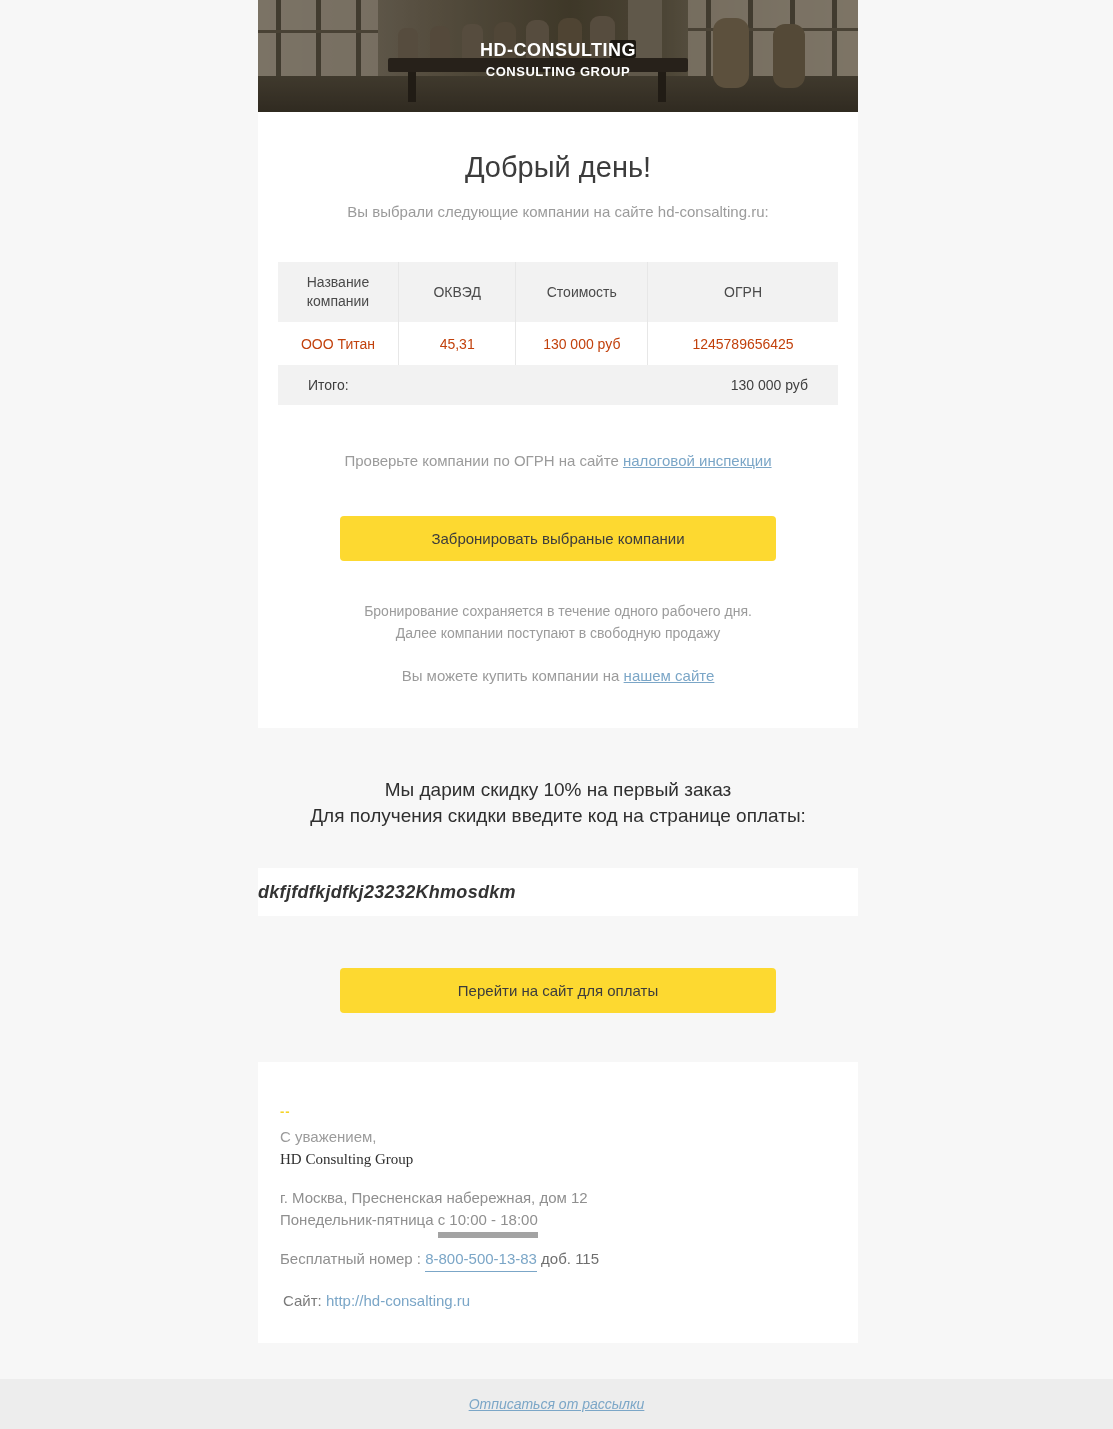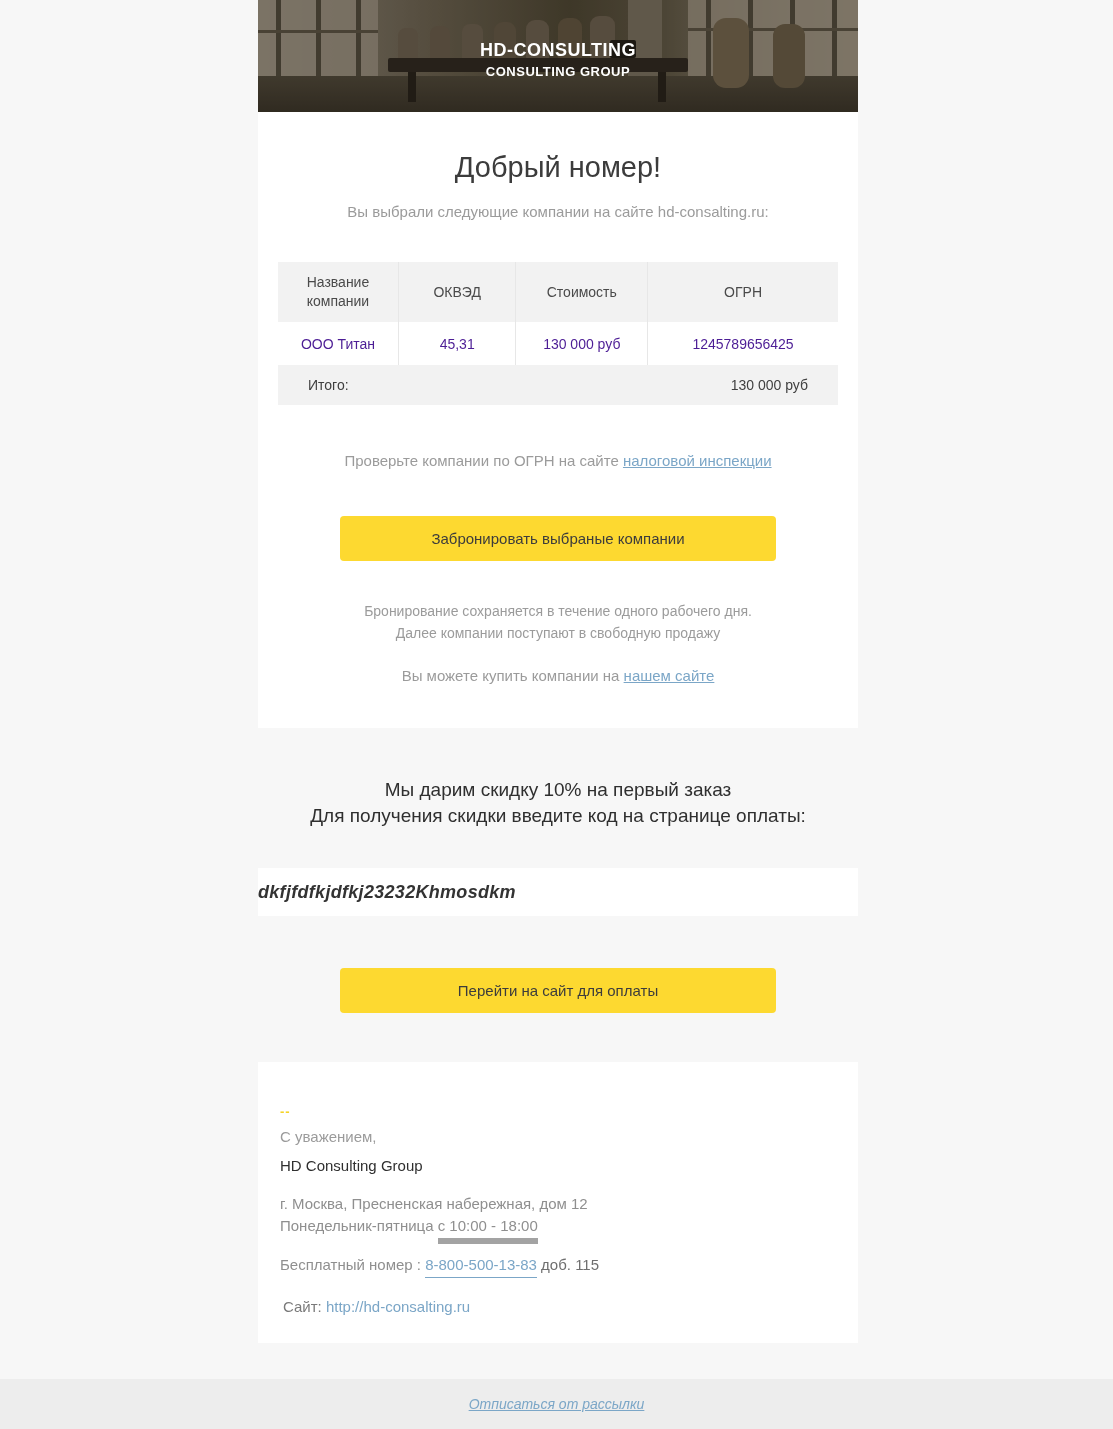--- a/index.html
+++ b/index.html
@@ -27,21 +27,21 @@
   
   .card { background: #ffffff; }
   .card1 { height: 616px; }
   .greet-title { margin: 0; padding-top: 40px; font-size: 29px; line-height: 30px; font-weight: normal; text-align: center; color: #3c3c3c; }
   .greet-sub { margin: 22px 0 0; font-size: 15px; line-height: 16px; text-align: center; color: #9b9b9b; }
 
   table.companies { width: 560px; margin: 42px 20px 0; border-collapse: collapse; table-layout: fixed; }
   .companies th, .companies td { font-weight: normal; text-align: center; font-size: 14px; padding: 0; }
   .companies thead th { background: #f2f2f2; height: 60px; color: #4a4a4a; line-height: 19px; }
   .companies thead th + th, .companies tbody td + td { border-left: 1px solid #e7e7e7; }
-  .companies tbody td { height: 43px; color: #4c1d95; background: #ffffff; }
+  .companies tbody td { height: 43px; color: #c2410c; background: #ffffff; }
   .companies tfoot td { background: #f2f2f2; height: 40px; color: #3f3f3f; }
   .companies tfoot .t-label { text-align: left; padding-left: 30px; }
   .companies tfoot .t-value { text-align: right; padding-right: 30px; }
   .col1 { width: 21.5%; } .col2 { width: 21%; } .col3 { width: 23.5%; } .col4 { width: 34%; }
 
   .check-line { margin: 48px 0 0; text-align: center; font-size: 15px; line-height: 16px; color: #9b9b9b; }
   a.blue { color: #7ba6c7; text-decoration: underline; cursor: pointer; }
   a.blue.no-underline { text-decoration: none; }
 
   .btn {
@@ -58,21 +58,21 @@
   .discount { height: 140px; }
   .discount-text { margin: 0; padding-top: 49px; text-align: center; font-size: 19px; line-height: 26px; color: #2f2f2f; }
   .code-strip { height: 48px; line-height: 48px; background: #ffffff; text-align: left; }
   .promo-code { font-size: 18px; font-weight: bold; font-style: italic; color: #333333; letter-spacing: 0.3px; }
   .btn-pay { margin-top: 52px; }
 
   
   .card2 { margin-top: 49px; height: 281px; padding: 44px 20px 0 22px; font-size: 15px; }
   .sig-dashes { color: #f5d327; font-weight: bold; font-size: 13px; line-height: 12px; letter-spacing: 1px; }
   .sig-regards { margin-top: 10px; color: #9b9b9b; line-height: 17px; }
-  .sig-company { margin-top: 12px; color: #2f2f2f; line-height: 17px; }
+  .sig-company { margin-top: 6px; color: #2f2f2f; line-height: 17px; font-family: Liberation Serif, serif; }
   .sig-person { margin-top: 5px; color: #2f2f2f; line-height: 17px; }
   .sig-address { margin-top: 21px; color: #8f8f8f; line-height: 17px; }
   .sig-hours { margin-top: 5px; color: #8f8f8f; line-height: 17px; }
   .u-blue { border-bottom: 6px solid #a3a3a3; padding-bottom: 4px; }
   .sig-phone { margin-top: 22px; color: #8f8f8f; line-height: 17px; }
   .phone-link { color: #7ba6c7; text-decoration: none; border-bottom: 1px solid #7ba6c7; padding-bottom: 4px; cursor: pointer; }
   .sig-ext { color: #6f6f6f; }
   .sig-site { margin-top: 25px; color: #7a7a7a; line-height: 17px; padding-left: 3px; }
 
   
@@ -130,21 +130,21 @@
       <rect x="515" y="24" width="32" height="64" rx="12" fill="#6b5d46"></rect>
       <rect width="600" height="112" fill="#2b251d" opacity="0.35"></rect>
     </svg>
     <div class="logo">
       <div class="logo-title">HD-CONSULTING</div>
       <div class="logo-sub">CONSULTING GROUP</div>
     </div>
   </div>
 
   <div class="card card1">
-    <h1 class="greet-title">Добрый номер!</h1>
+    <h1 class="greet-title">Добрый день!</h1>
     <p class="greet-sub">Вы выбрали следующие компании на сайте hd-consalting.ru:</p>
 
     <table class="companies">
       <colgroup>
           <col class="col1">
           <col class="col2">
           <col class="col3">
           <col class="col4">
         </colgroup>
       <thead>

